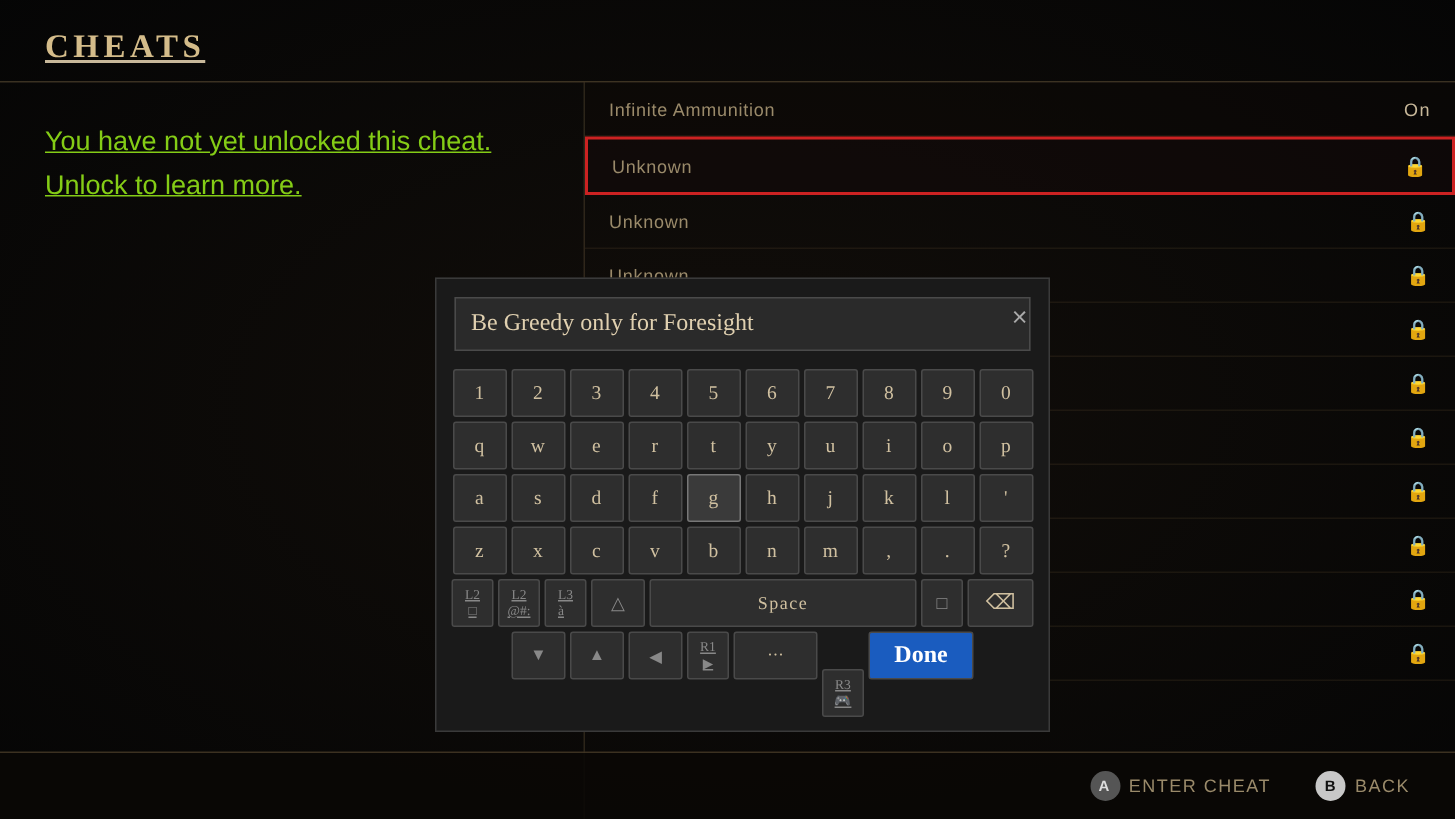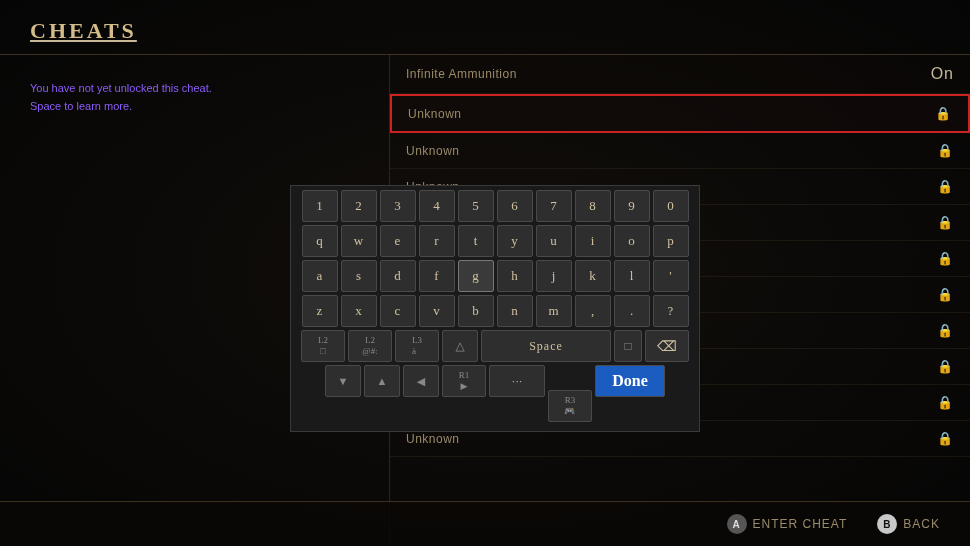--- a/index.html
+++ b/index.html
@@ -56,24 +56,25 @@
     }
 
     
     .left-panel {
       width: 390px;
       padding: 20px 30px;
       border-right: 1px solid rgba(180,150,100,0.2);
     }
 
     .unlock-text {
-      font-size: 11px;
-      color: #8b5cf6;
+      font-size: 18px;
+      color: #84cc16;
       line-height: 1.6;
       margin-top: 5px;
+      text-decoration: underline;
     }
 
     
     .right-panel {
       flex: 1;
       padding: 0;
       position: relative;
     }
 
     .cheat-list {
@@ -94,21 +95,21 @@
       background: rgba(20,10,10,0.5);
     }
 
     .cheat-item-name {
       font-size: 12px;
       color: #9a8a6a;
       letter-spacing: 0.5px;
     }
 
     .cheat-item-status {
-      font-size: 16px;
+      font-size: 12px;
       color: #9a8a6a;
       letter-spacing: 1px;
     }
 
     .cheat-item-status.on {
       color: #c8b89a;
     }
 
     .lock-icon {
       color: #6a5a40;
@@ -203,25 +204,26 @@
       font-size: 16px;
       font-weight: bold;
     }
 
     .key.key-backspace {
       width: 44px;
       font-size: 14px;
     }
 
     .key.key-ctrl {
-      width: 44px;
+      width: 28px;
       font-size: 9px;
       color: #888;
       line-height: 1.2;
       text-align: center;
+      text-decoration: underline;
     }
 
     .key.key-special {
       font-size: 11px;
       color: #888;
     }
 
     .bottom-bar {
       position: absolute;
       bottom: 0;
@@ -270,21 +272,21 @@
 
   <div class="header">
     <div class="header-title">Cheats</div>
   </div>
 
   <div class="main">
 
     <div class="left-panel">
       <div class="unlock-text">
         <span>You have not yet unlocked this cheat.</span><br>
-        <span>Space to learn more.</span>
+        <span>Unlock to learn more.</span>
       </div>
     </div>
 
     <div class="right-panel">
       <div class="cheat-list">
 
         <div class="cheat-item cheat-item-top">
           <span class="cheat-item-name">Infinite Ammunition</span>
           <span class="cheat-item-status on">On</span>
         </div>
@@ -327,20 +329,24 @@
           <span class="lock-icon">🔒</span>
         </div>
         <div class="cheat-item">
           <span class="cheat-item-name">Unknown</span>
           <span class="lock-icon">🔒</span>
         </div>
 
       </div>
 
       <div class="keyboard-overlay">
+        <div class="keyboard-input-row" style="position:relative;">
+          <input class="keyboard-input" type="text" value="Be Greedy only for Foresight" readonly="" style="">
+          <button class="keyboard-close-btn">×</button>
+        </div>
 
         <div class="keyboard-keys">
 
           <div class="keyboard-row">
             <div class="key">1</div>
             <div class="key">2</div>
             <div class="key">3</div>
             <div class="key">4</div>
             <div class="key">5</div>
             <div class="key">6</div>

